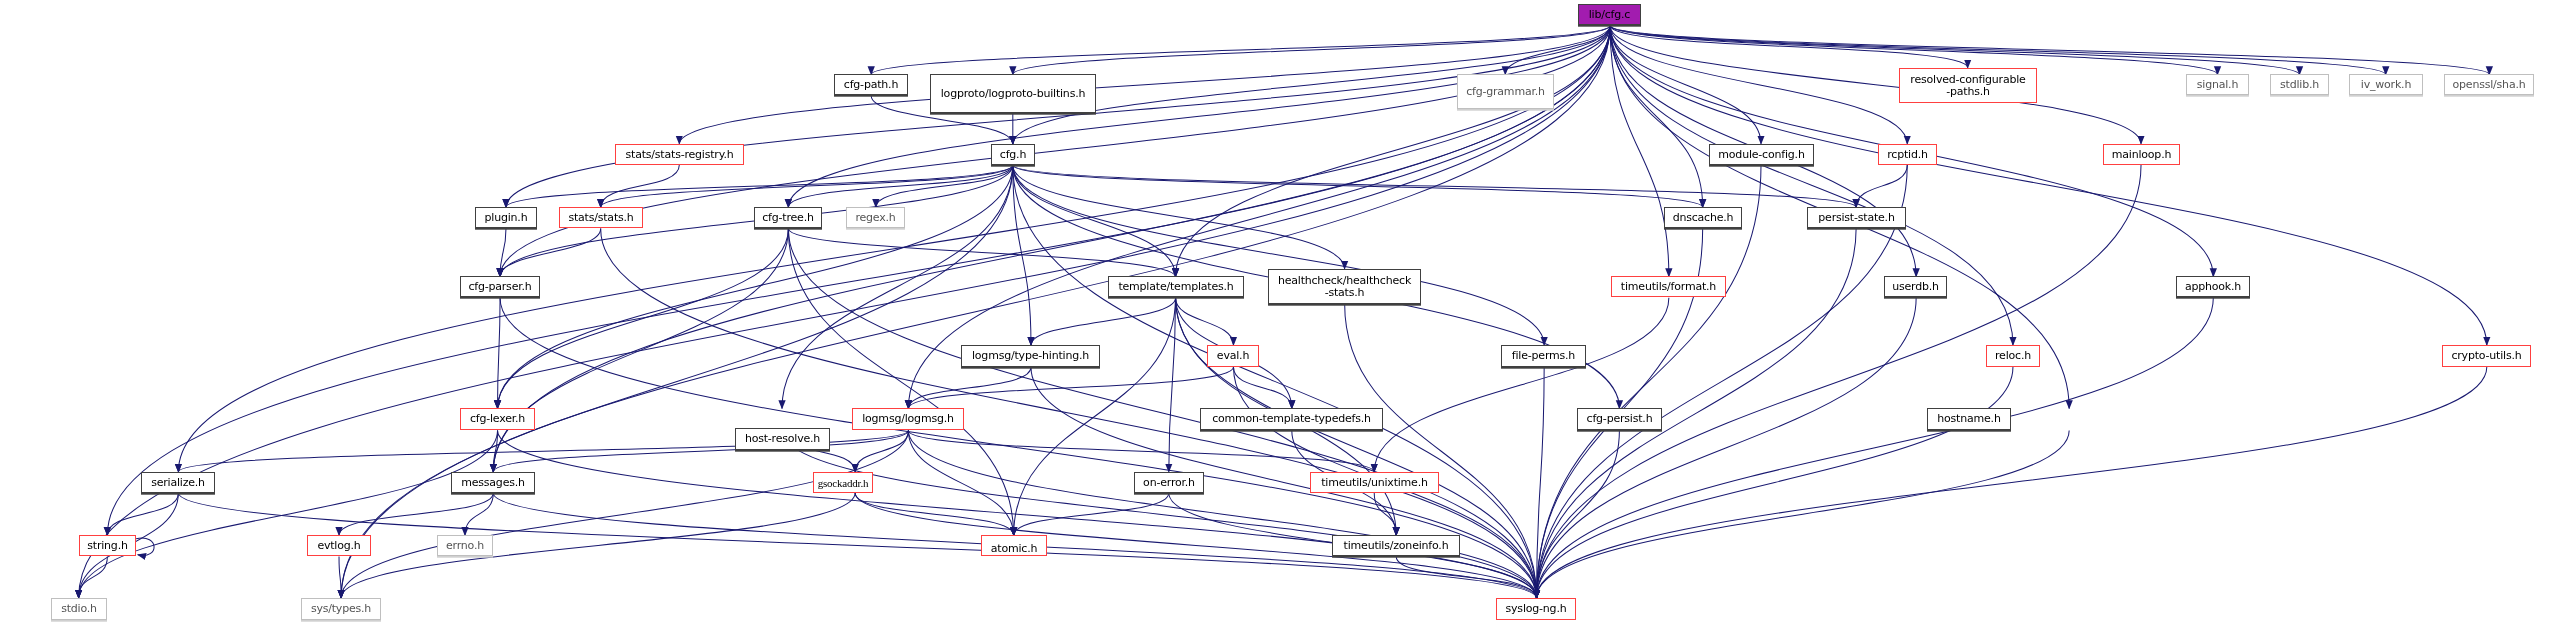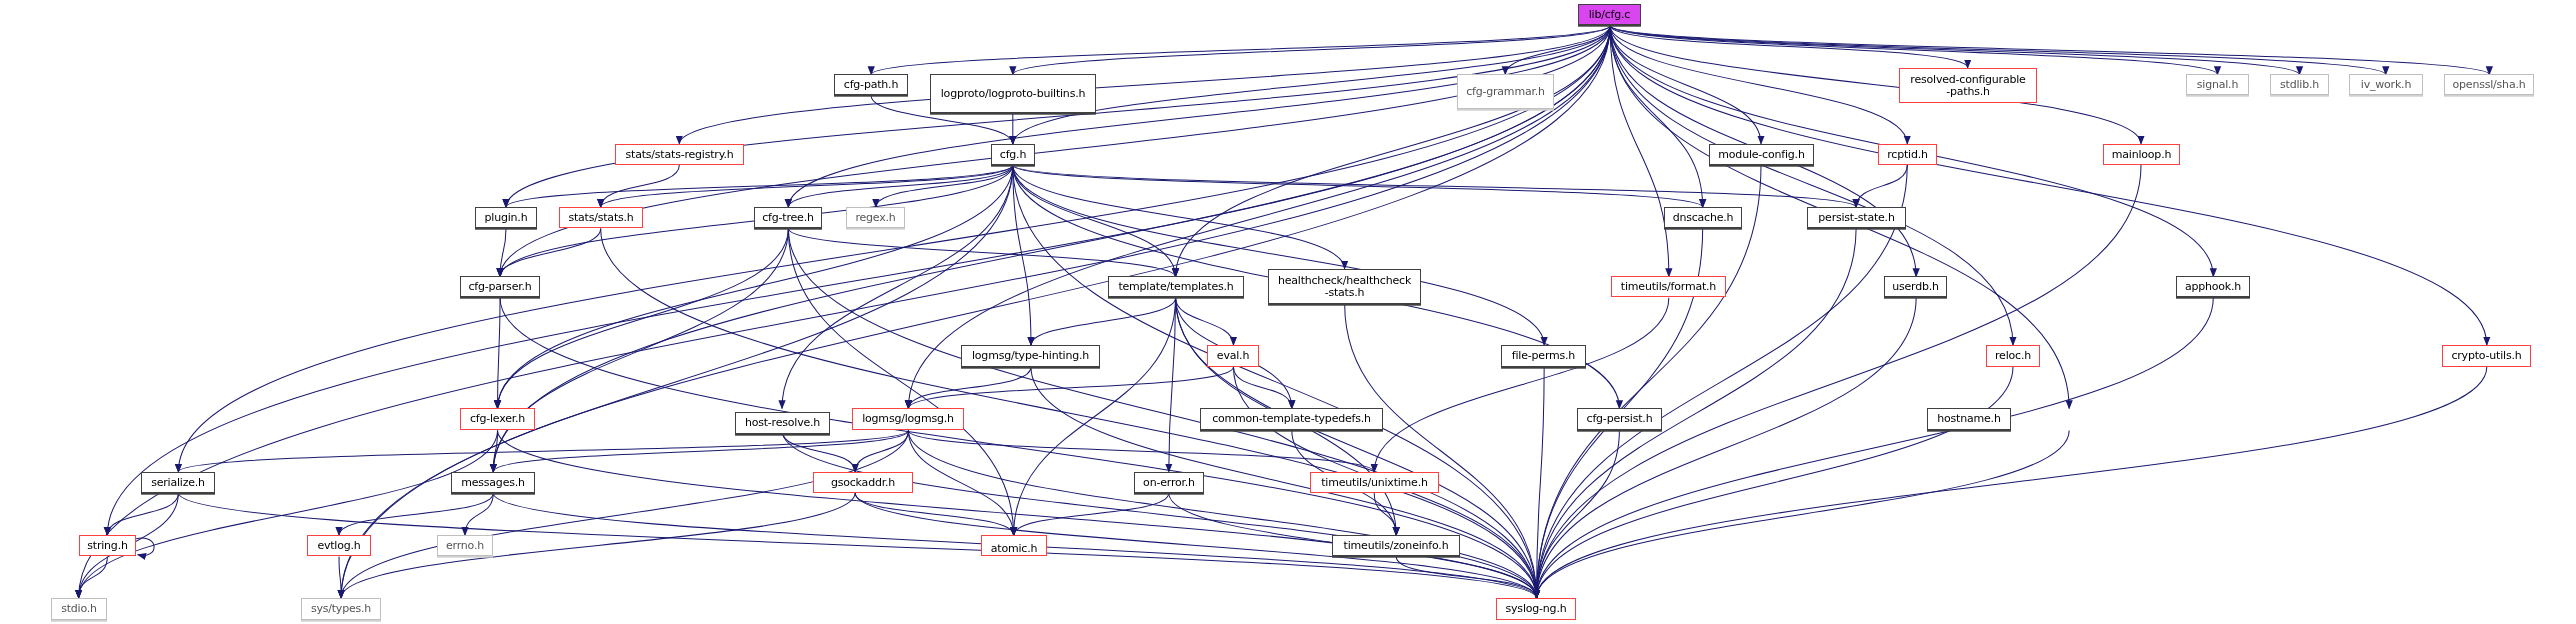--- a/index.html
+++ b/index.html
@@ -3,21 +3,21 @@
 <meta charset="utf-8">
 <style>
   html, body { margin:0; padding:0; background:#ffffff; }
   body { width:2576px; height:625px; position:relative; overflow:hidden; font-family:"DejaVu Sans", sans-serif; }
   #graph { position:absolute; left:0; top:0; width:2576px; height:625px; }
   #edges { position:absolute; left:0; top:0; }
   .node { position:absolute; box-sizing:border-box; background:#ffffff; border:0.8px solid #000; display:flex; align-items:center; justify-content:center; text-align:center; font-size:11px; line-height:12px; color:#000; white-space:pre-line; cursor:pointer; }
   .node.normal { border:0.8px solid #404040; box-shadow:0 1.7px 0 #404040; }
   .node.red { border:1.7px solid #ff4040; }
   .node.gray { border:0.8px solid #bfbfbf; color:#555; box-shadow:0 1.7px 0 #d0d0d0; }
-  .node.root { background:#d946ef; border:0.8px solid #404040; box-shadow:0 1.7px 0 #404040; }
+  .node.root { background:#a21caf; border:0.8px solid #404040; box-shadow:0 1.7px 0 #404040; }
   .node span { font-size:11px; letter-spacing:-0.2px; }
 </style>
 </head>
 <body>
 
 <div id="graph">
   <svg id="edges" width="2576" height="625" viewBox="0 0 3047 739">
     <defs>
       <marker id="arrow" viewBox="0 0 10 10" refX="9" refY="5" markerWidth="9" markerHeight="9" orient="auto-start-reverse">
         <path d="M0,1 L10,5 L0,9 z" fill="#191970"></path>
@@ -166,28 +166,28 @@
 -stats.h</span></div>
     <div class="node red" style="left: 1611px; top: 276px; width: 115px; height: 21px;"><span>timeutils/format.h</span></div>
     <div class="node normal" style="left: 1884px; top: 276px; width: 63px; height: 21px;"><span>userdb.h</span></div>
     <div class="node normal" style="left: 2176px; top: 276px; width: 74px; height: 21px;"><span>apphook.h</span></div>
     <div class="node normal" style="left: 961px; top: 345px; width: 139px; height: 22px;"><span>logmsg/type-hinting.h</span></div>
     <div class="node red" style="left: 1207px; top: 345px; width: 52px; height: 22px;"><span>eval.h</span></div>
     <div class="node normal" style="left: 1501px; top: 345px; width: 85px; height: 22px;"><span>file-perms.h</span></div>
     <div class="node red" style="left: 1986px; top: 345px; width: 54px; height: 22px;"><span>reloc.h</span></div>
     <div class="node red" style="left: 2442px; top: 345px; width: 89px; height: 22px;"><span>crypto-utils.h</span></div>
     <div class="node red" style="left: 460px; top: 408px; width: 75px; height: 22px;"><span>cfg-lexer.h</span></div>
-    <div class="node normal" style="left: 735px; top: 412px; width: 95px; height: 22px; text-align: right;"><span>host-resolve.h</span></div>
+    <div class="node normal" style="left: 735px; top: 428px; width: 95px; height: 22px; text-align: right;"><span>host-resolve.h</span></div>
     <div class="node red" style="left: 852px; top: 408px; width: 112px; height: 22px;"><span>logmsg/logmsg.h</span></div>
     <div class="node normal" style="left: 1200px; top: 408px; width: 183px; height: 22px;"><span>common-template-typedefs.h</span></div>
     <div class="node normal" style="left: 1577px; top: 408px; width: 85px; height: 22px;"><span>cfg-persist.h</span></div>
     <div class="node normal" style="left: 1927px; top: 408px; width: 84px; height: 22px;"><span>hostname.h</span></div>
     <div class="node normal" style="left: 141px; top: 472px; width: 74px; height: 21px;"><span>serialize.h</span></div>
     <div class="node normal" style="left: 451px; top: 472px; width: 84px; height: 21px;"><span>messages.h</span></div>
-    <div class="node red" style="left: 813px; top: 472px; width: 100px; height: 21px;"><span>gsockaddr.h</span></div>
+    <div class="node red" style="left: 813px; top: 472px; width: 60px; height: 21px; font-family: Liberation Serif, serif;"><span>gsockaddr.h</span></div>
     <div class="node normal" style="left: 1134px; top: 472px; width: 70px; height: 21px;"><span>on-error.h</span></div>
     <div class="node red" style="left: 1310px; top: 472px; width: 129px; height: 21px;"><span>timeutils/unixtime.h</span></div>
     <div class="node red" style="left: 79px; top: 535px; width: 57px; height: 21px;"><span>string.h</span></div>
     <div class="node red" style="left: 307px; top: 535px; width: 64px; height: 21px;"><span>evtlog.h</span></div>
     <div class="node gray" style="left: 437px; top: 535px; width: 56px; height: 21px;"><span>errno.h</span></div>
     <div class="node red" style="left: 981px; top: 535px; width: 66px; height: 21px; align-items: flex-end;"><span>atomic.h</span></div>
     <div class="node normal" style="left: 1332px; top: 535px; width: 128px; height: 21px;"><span>timeutils/zoneinfo.h</span></div>
     <div class="node gray" style="left: 51px; top: 598px; width: 56px; height: 22px; align-items: center;"><span>stdio.h</span></div>
     <div class="node gray" style="left: 301px; top: 598px; width: 80px; height: 22px;"><span>sys/types.h</span></div>
     <div class="node red" style="left: 1496px; top: 598px; width: 80px; height: 22px;"><span>syslog-ng.h</span></div>

